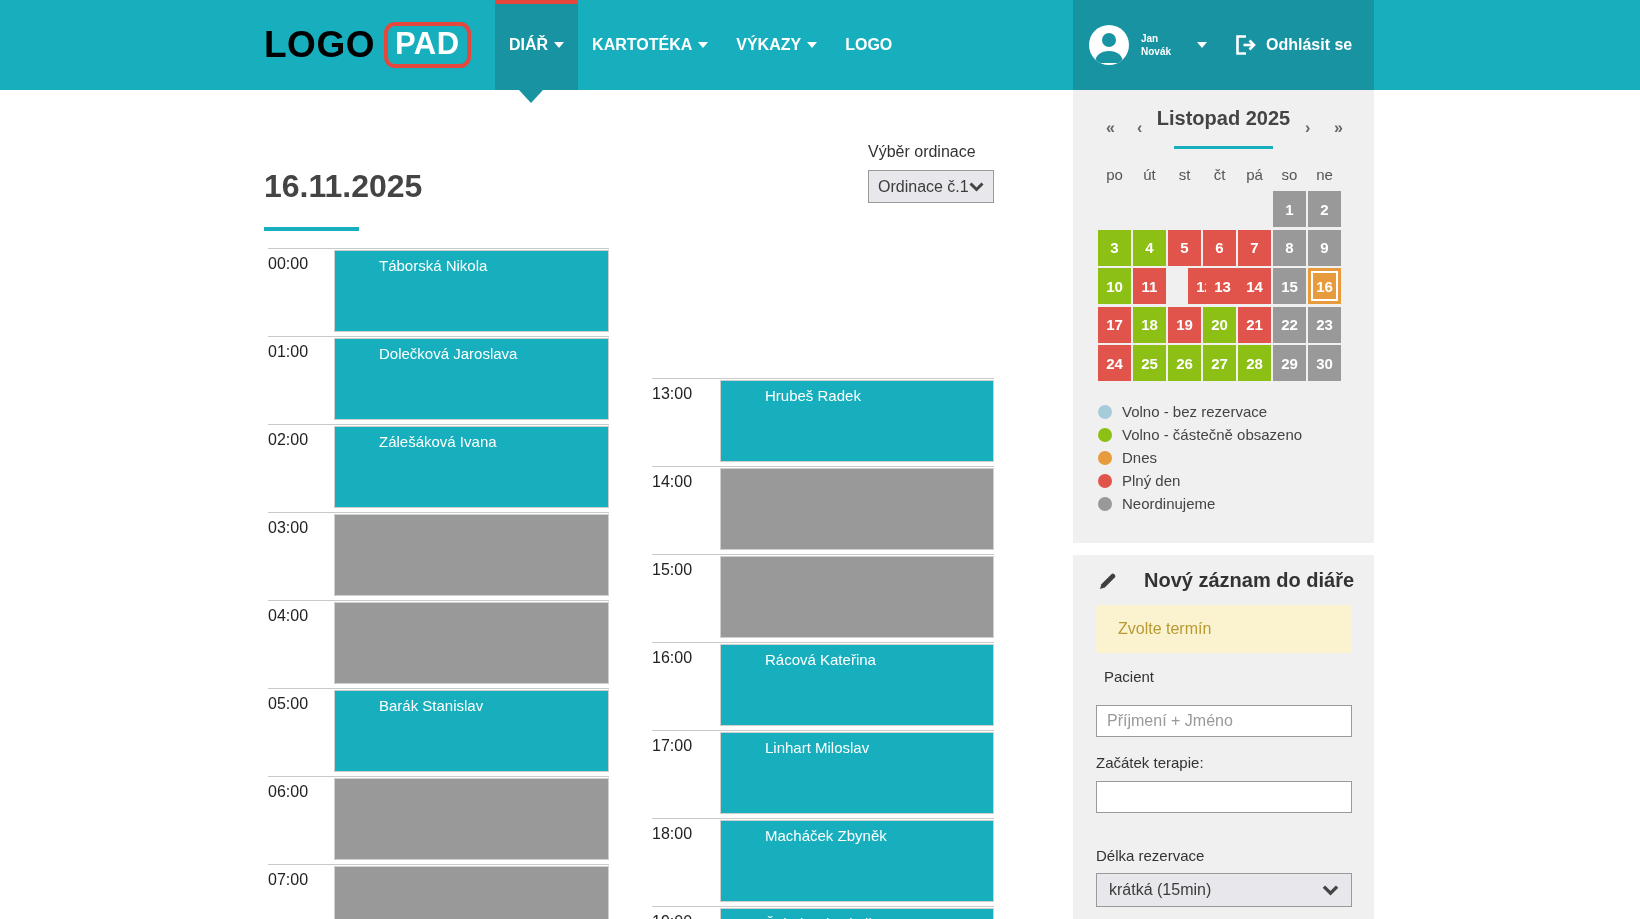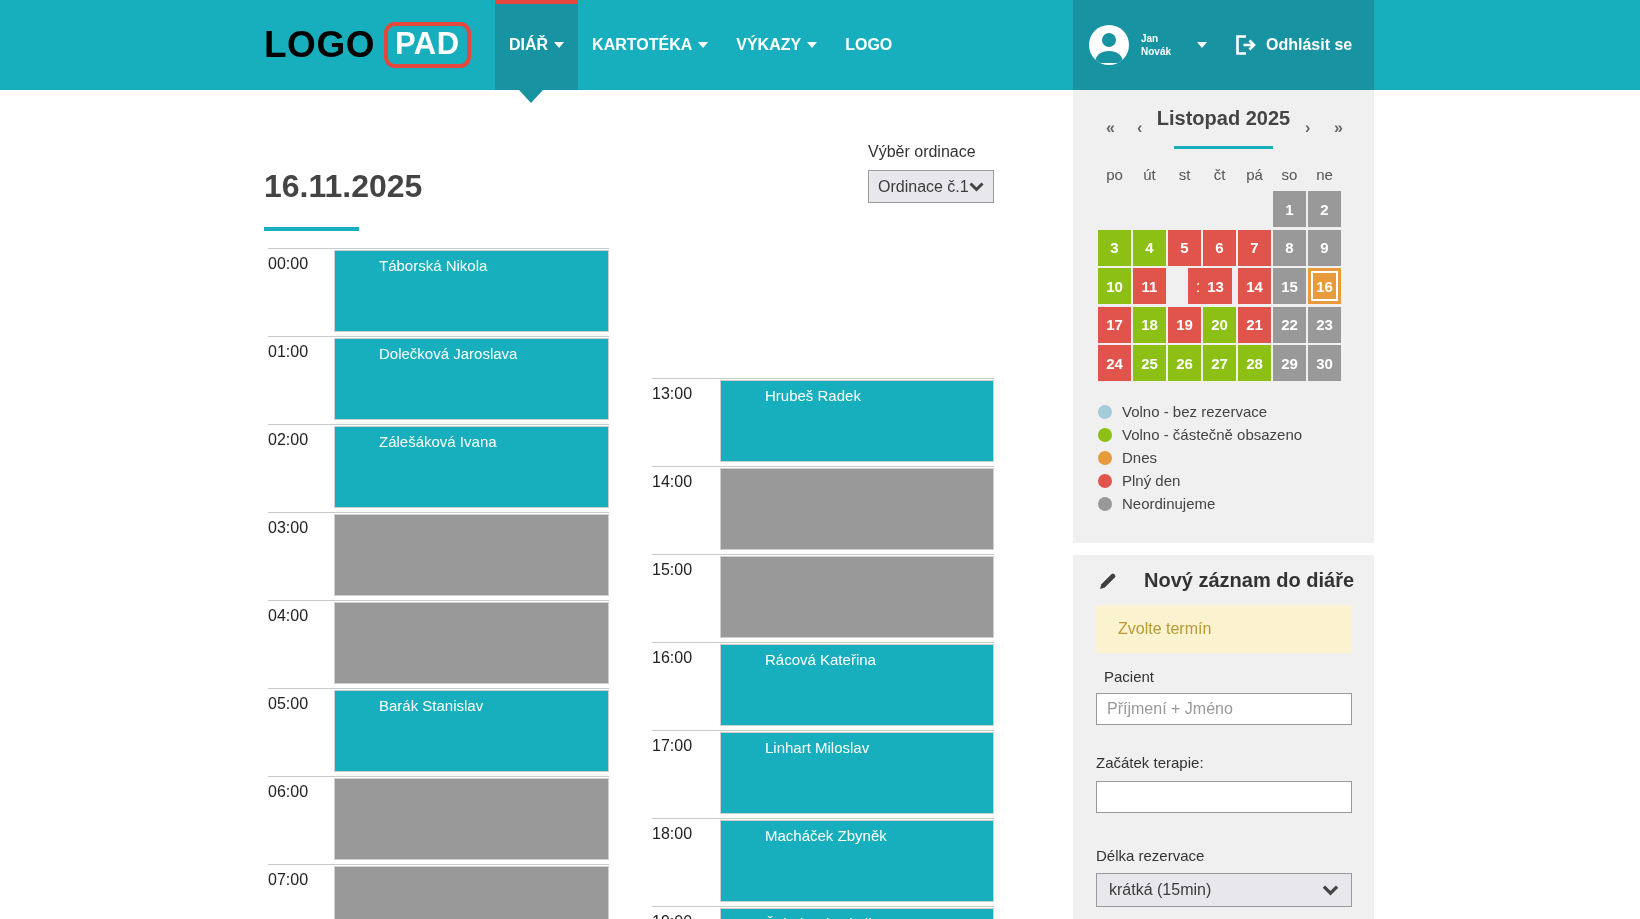--- a/index.html
+++ b/index.html
@@ -88,21 +88,21 @@
   .form-title{position:absolute;left:24px;top:14px;display:flex;align-items:center;gap:25px;
               font-weight:700;font-size:20px;color:#333;}
   .alert{position:absolute;left:23px;top:50px;width:256px;height:48px;box-sizing:border-box;
          background:var(--alert-bg);border-radius:4px;color:var(--alert-text);font-size:16px;
          display:flex;align-items:center;padding-left:22px;}
   .form-label{position:absolute;left:23px;font-size:15px;color:#333;}
   .form-input{position:absolute;left:23px;width:256px;height:32px;box-sizing:border-box;
               border:1px solid #9a9a9a;background:#fff;font-size:16px;color:#333;padding:0 10px;
               font-family:"Liberation Sans",sans-serif;outline:none;}
   .form-input::placeholder{color:#999;}
-  .lbl-pacient{top:113px;margin-left:8px;} .inp-pacient{top:138px;}
+  .lbl-pacient{top:113px;margin-left:8px;} .inp-pacient{top:150px;}
   .lbl-terapie{top:199px;} .inp-terapie{top:226px;}
   .lbl-delka{top:292px;}
   .delka-select{position:absolute;left:23px;top:318px;width:256px;height:34px;padding:0 12px;}
 </style>
 </head>
 <body>
 
 <div class="app">
 
   <header class="header">
@@ -248,21 +248,21 @@
         <div class="cal-day partial" style="left: 0px; top: 38.5px;">3</div>
         <div class="cal-day partial" style="left: 35px; top: 38.5px;">4</div>
         <div class="cal-day full" style="left: 70px; top: 38.5px;">5</div>
         <div class="cal-day full" style="left: 105px; top: 38.5px;">6</div>
         <div class="cal-day full" style="left: 140px; top: 38.5px;">7</div>
         <div class="cal-day closed" style="left: 175px; top: 38.5px;">8</div>
         <div class="cal-day closed" style="left: 210px; top: 38.5px;">9</div>
         <div class="cal-day partial" style="left: 0px; top: 77px;">10</div>
         <div class="cal-day full" style="left: 35px; top: 77px;">11</div>
         <div class="cal-day full" style="left: 70px; top: 77px; margin-left: 20px;">12</div>
-        <div class="cal-day full" style="left: 101px; top: 77px;">13</div>
+        <div class="cal-day full" style="left: 108px; top: 77px;">13</div>
         <div class="cal-day full" style="left: 140px; top: 77px;">14</div>
         <div class="cal-day closed" style="left: 175px; top: 77px;">15</div>
         <div class="cal-day today" style="left: 210px; top: 77px;">16</div>
         <div class="cal-day full" style="left: 0px; top: 115.5px;">17</div>
         <div class="cal-day partial" style="left: 35px; top: 115.5px;">18</div>
         <div class="cal-day full" style="left: 70px; top: 115.5px;">19</div>
         <div class="cal-day partial" style="left: 105px; top: 115.5px;">20</div>
         <div class="cal-day full" style="left: 140px; top: 115.5px;">21</div>
         <div class="cal-day closed" style="left: 175px; top: 115.5px;">22</div>
         <div class="cal-day closed" style="left: 210px; top: 115.5px;">23</div>

